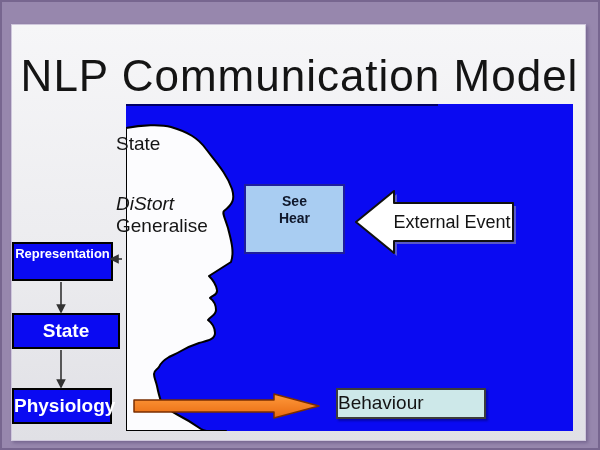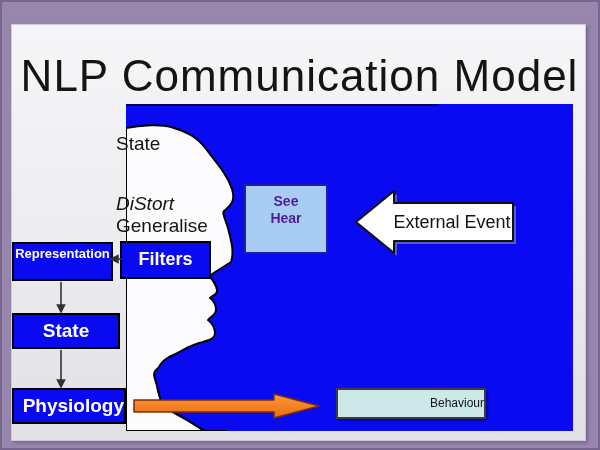--- a/index.html
+++ b/index.html
@@ -19,39 +19,39 @@
   }
   .title{
     position:absolute;left:0;top:26px;width:575px;height:50px;
     text-align:center;font-size:44px;line-height:50px;color:#141414;
     letter-spacing:1px;white-space:nowrap;
   }
   .bluepanel-svg{position:absolute;left:114px;top:79px;width:447px;height:327px;}
   .annot{position:absolute;font-size:19px;color:#151515;white-space:nowrap;}
   .annot.it{font-style:italic;margin-top:16px;}
   .shf-box{
-    position:absolute;left:232px;top:159px;width:84px;height:70px;box-sizing:border-box;
+    position:absolute;left:232px;top:159px;width:101px;height:70px;box-sizing:border-box;
     background:#a9cdf2;border:2px solid #1f1f9c;
     text-align:center;font-weight:bold;font-size:14px;line-height:17px;
-    color:#4c1d95;padding-top:7px;
+    color:#0f172a;padding-top:7px;
   }
   .shf-box span{display:block;}
   .extarrow-svg{position:absolute;left:344px;top:166px;width:158px;height:64px;overflow:visible;}
   .bluebox{
     position:absolute;box-sizing:border-box;background:#0a0af2;border:2px solid #000;
     color:#fff;font-weight:bold;text-align:center;
   }
   .box-ir{left:0;top:217px;width:101px;height:39px;font-size:13px;line-height:16px;padding-top:2px;}
   .box-filters{left:108px;top:216px;width:91px;height:38px;font-size:18px;line-height:33px;}
   .box-state{left:0;top:288px;width:108px;height:36px;font-size:19px;line-height:31px;}
-  .box-phys{left:0;top:363px;width:114px;height:36px;font-size:19px;line-height:31px;text-align:right;}
+  .box-phys{left:0;top:363px;width:100px;height:36px;font-size:19px;line-height:31px;}
   .behaviour-box{
     position:absolute;left:324px;top:363px;width:150px;height:31px;box-sizing:border-box;
     background:#cde8e9;border:2px solid #3c3c3c;color:#141414;
-    font-size:12px;line-height:26px;text-align:right;
+    font-size:19px;line-height:26px;text-align:left;
     box-shadow:2px 2px 2px rgba(0,0,40,.35);
   }
   .connectors-svg{position:absolute;left:0;top:0;width:575px;height:417px;pointer-events:none;}
   .orange-svg{position:absolute;left:121px;top:368px;width:188px;height:26px;overflow:visible;}
 </style>
 </head>
 <body>
 
 <div class="frame">
   <div class="slide">
@@ -99,21 +99,20 @@
     <svg class="extarrow-svg" viewBox="0 0 158 64">
       <polygon points="3,34 41,3 41,15 160,15 160,53 41,53 41,65" fill="#9a9aa8" opacity="0.55"></polygon>
       <polygon points="0,31 38,0 38,12 157,12 157,50 38,50 38,62" fill="#ffffff" stroke="#111" stroke-width="2" stroke-linejoin="round"></polygon>
       <text x="96" y="37" text-anchor="middle" font-size="18" fill="#141414" font-family="Liberation Sans, sans-serif">External Event</text>
     </svg>
 
     <div class="bluebox box-ir">
       <span style="display:block">Representation</span>
     </div>
 
-    <div class="bluebox box-filters">Filters</div>
 
     <div class="bluebox box-state">State</div>
 
     <div class="bluebox box-phys">Physiology</div>
 
     <svg class="connectors-svg" viewBox="0 0 575 417">
       <g stroke="#333" stroke-width="1.6" fill="#333">
         <line x1="110" y1="234" x2="104" y2="234"></line>
         <polygon points="99,234 106,230.5 106,237.5"></polygon>
         <line x1="49" y1="257" x2="49" y2="281"></line>

